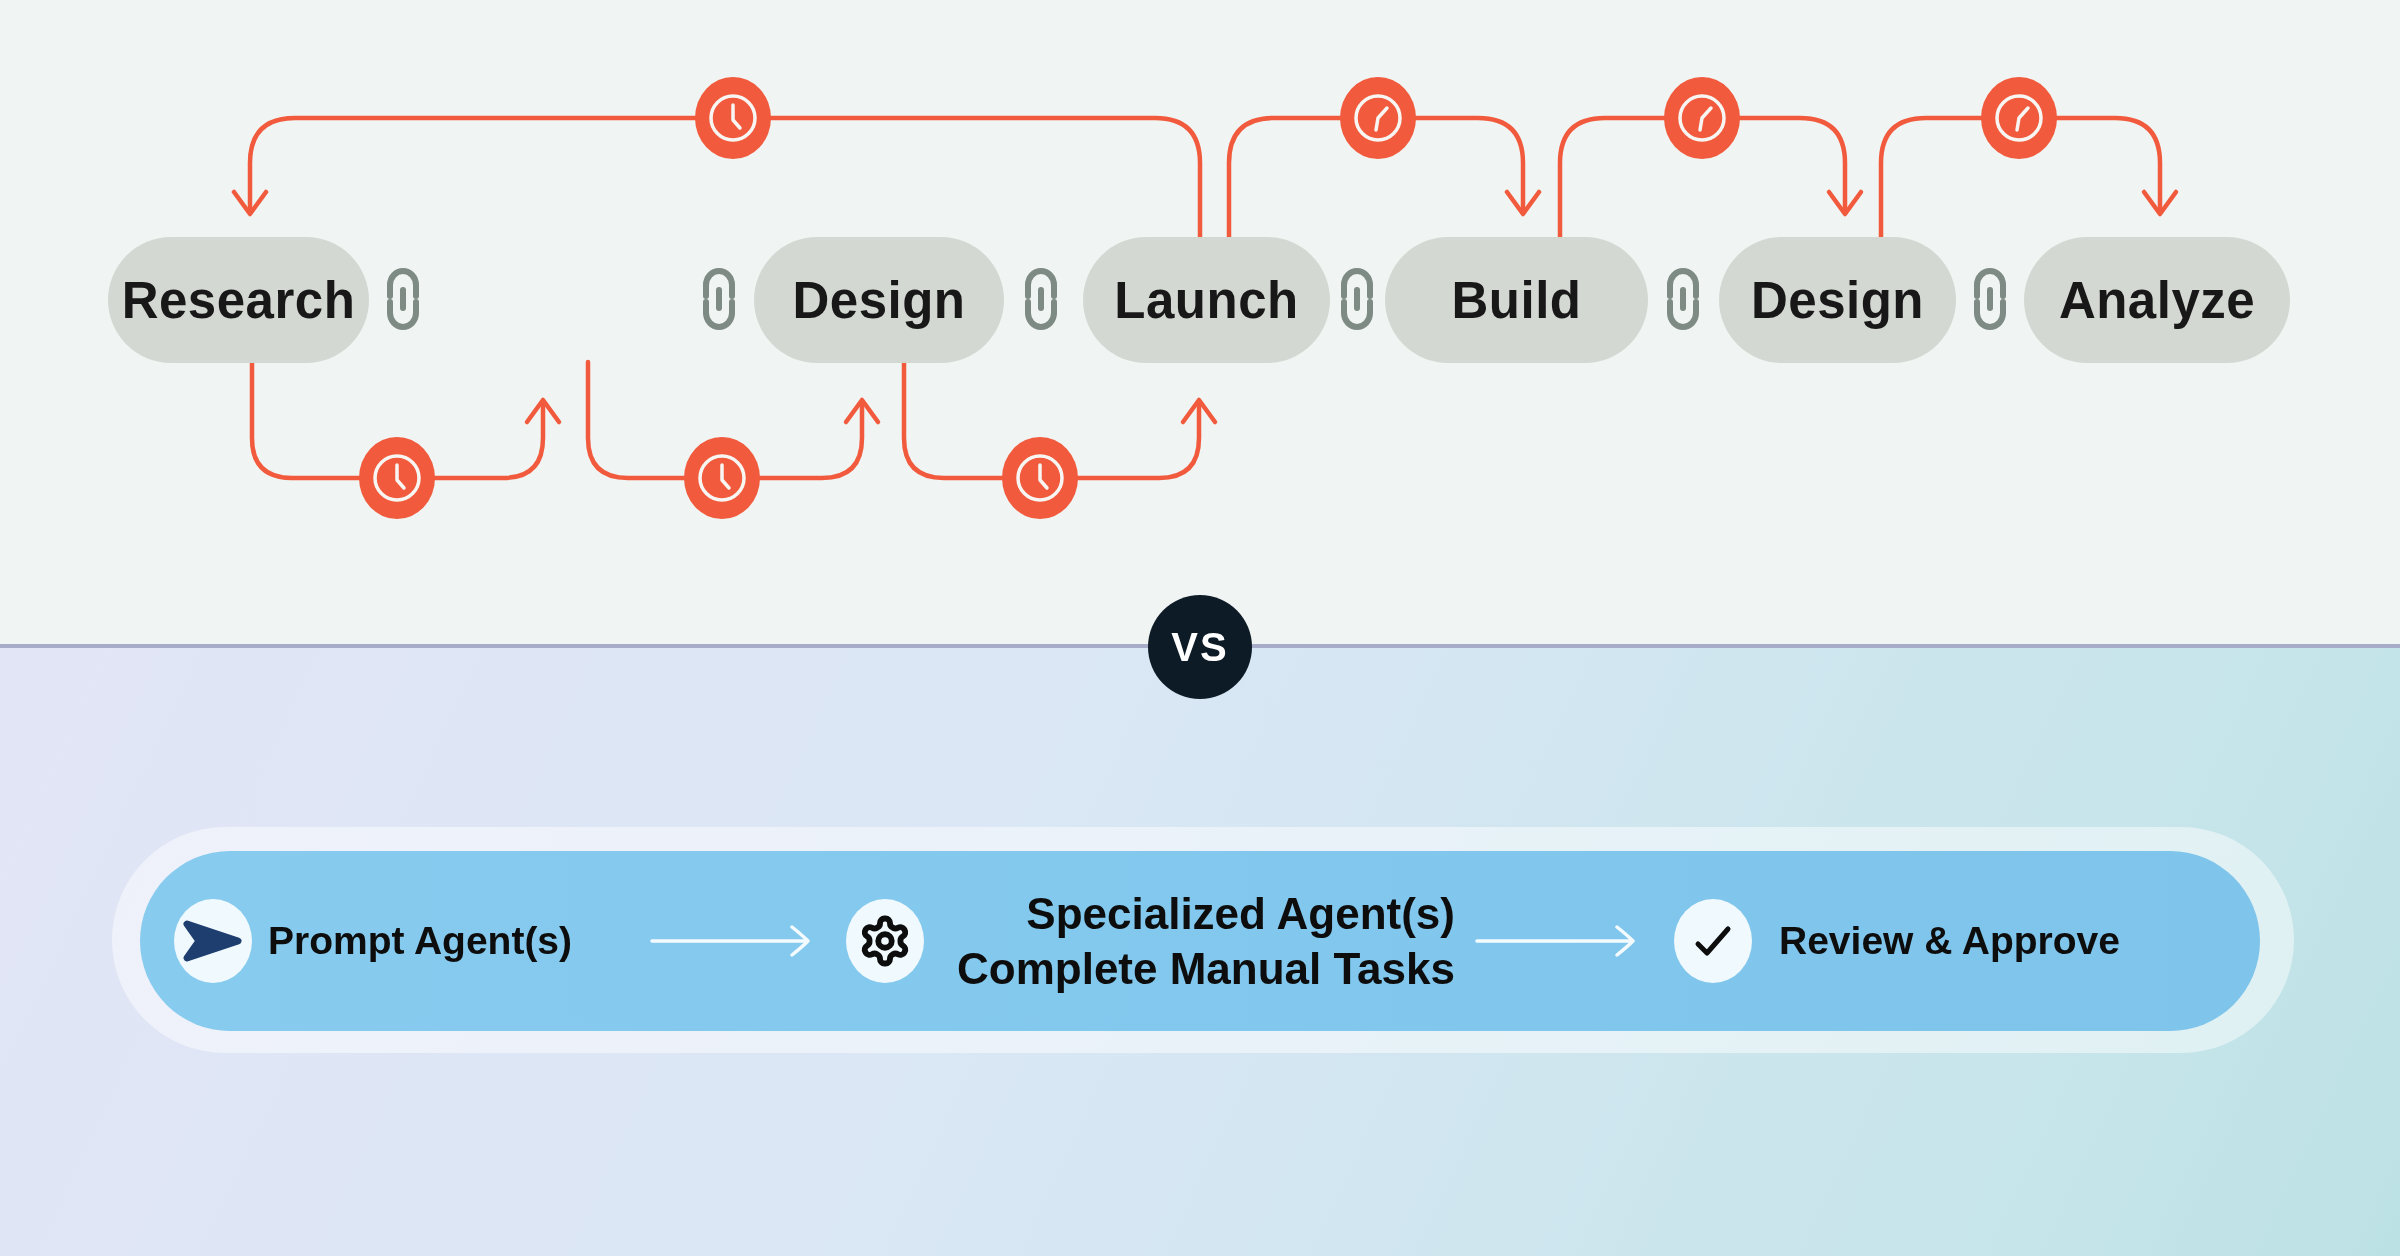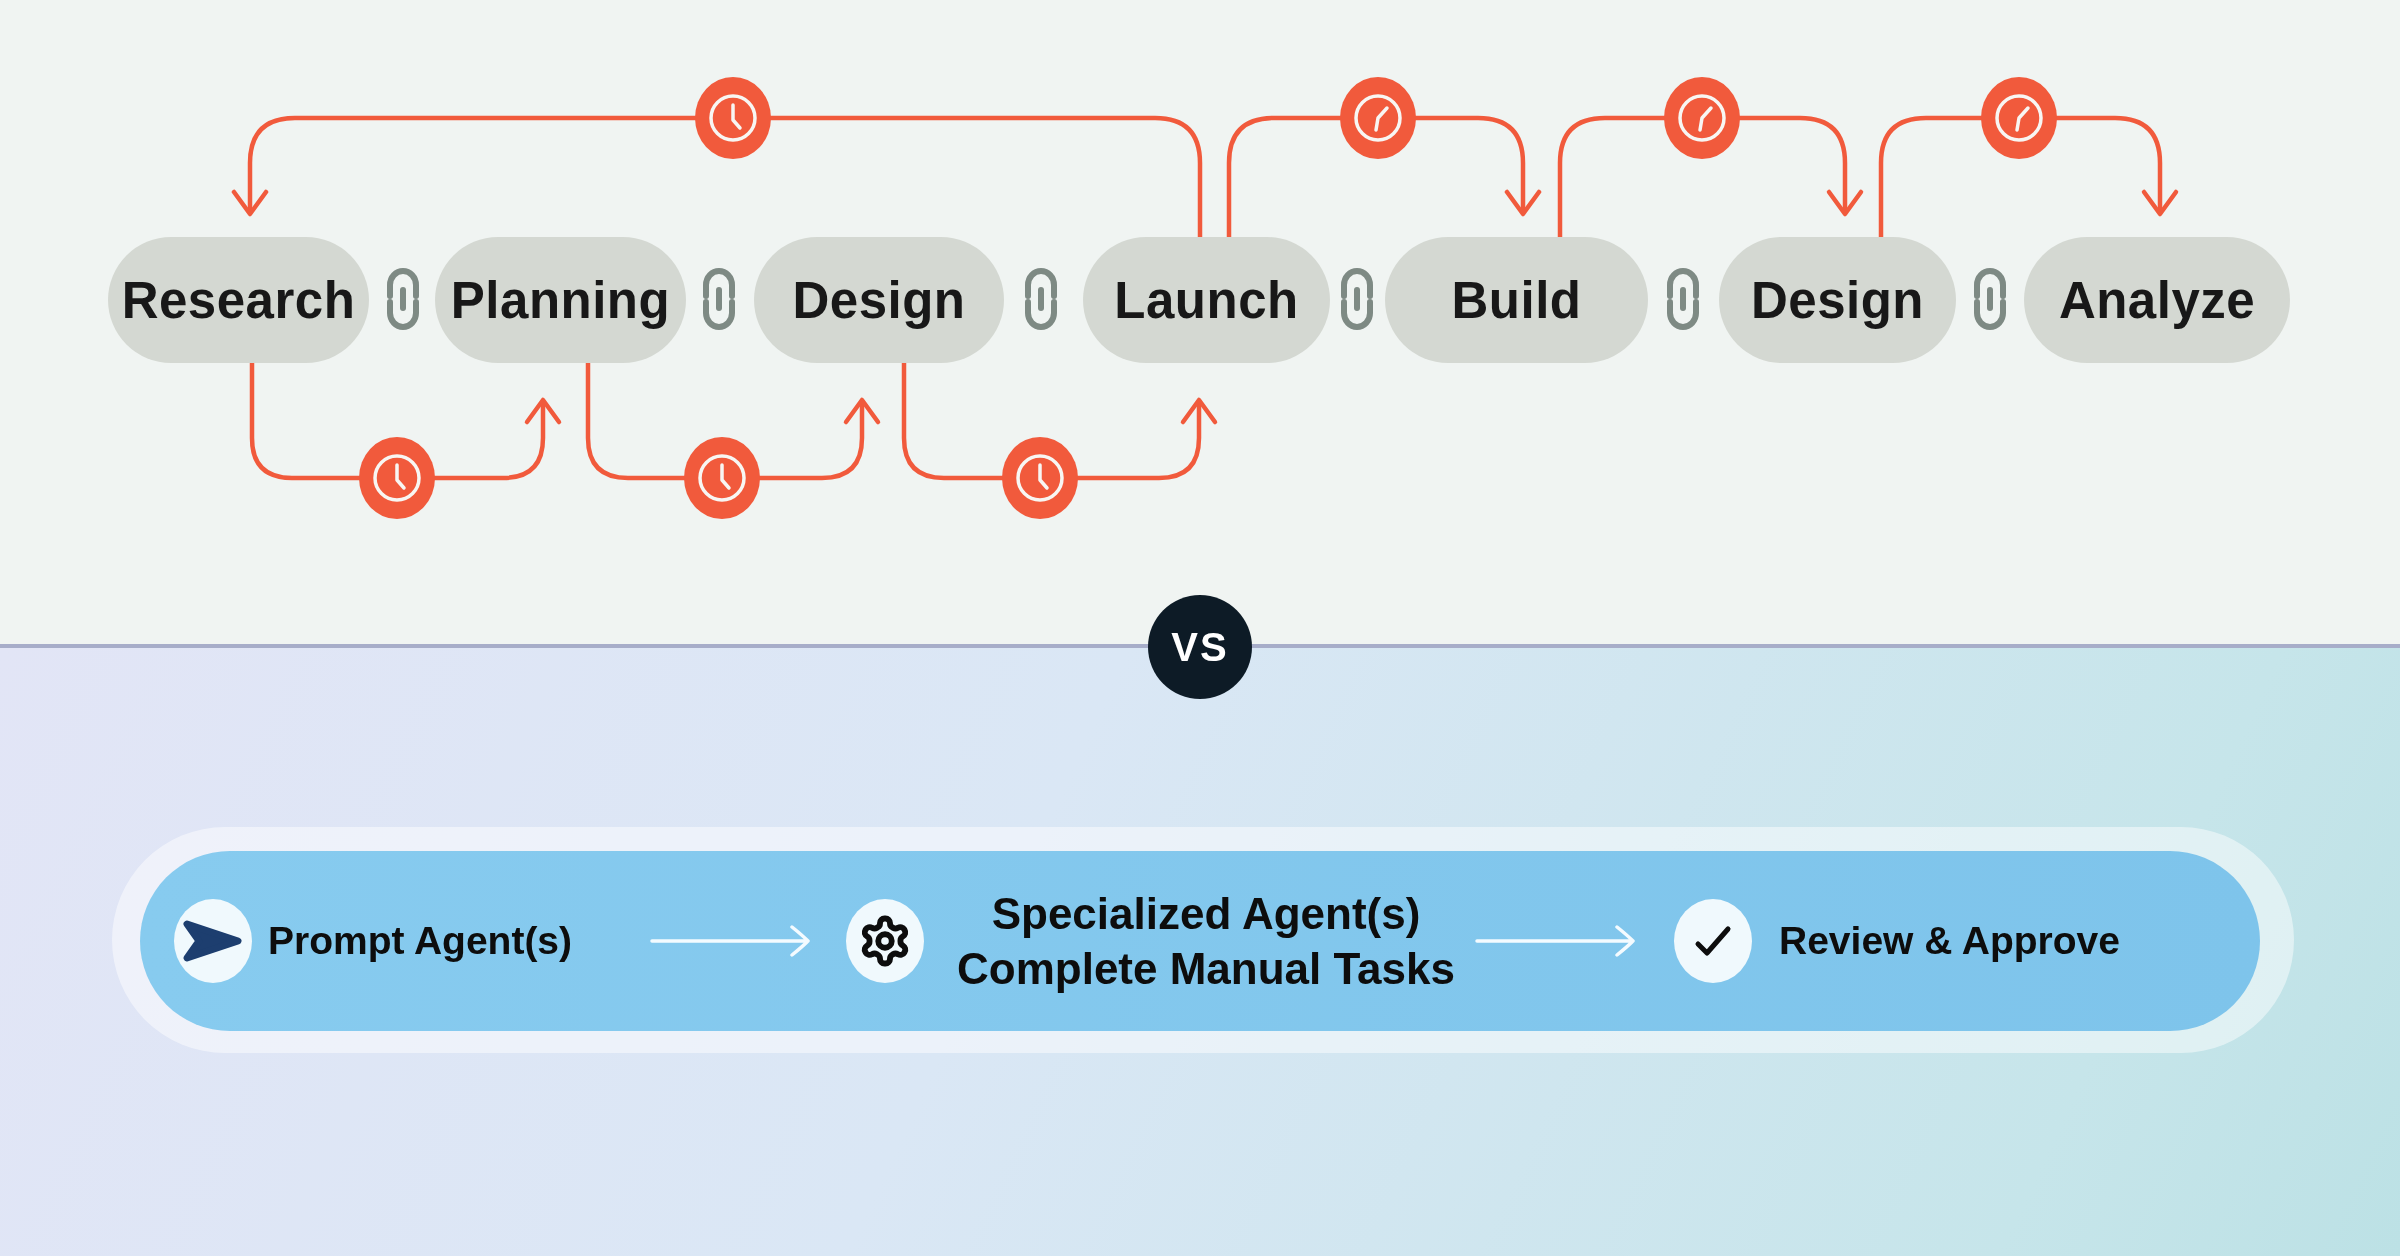--- a/index.html
+++ b/index.html
@@ -24,21 +24,21 @@
   .bar-halo { position:absolute; left:112px; top:827px; width:2182px; height:226px; border-radius:113px;
      background:rgba(255,255,255,0.48); }
   .agent-bar { position:absolute; left:140px; top:851px; width:2120px; height:180px; border-radius:90px;
      background:linear-gradient(90deg,#87CBEF,#7EC4EB); }
 
   .bar-circle { position:absolute; top:899px; width:78px; height:84px; border-radius:50%;
      background:#F0F9FD; display:flex; align-items:center; justify-content:center; }
   .bar-label { position:absolute; top:851px; height:180px; display:flex; align-items:center;
      font-size:39px; font-weight:600; color:#0D0D0D; }
   .bar-label-multi { position:absolute; top:851px; height:180px; display:flex; flex-direction:column;
-     justify-content:center; align-items:center; font-size:44px; font-weight:600; color:#0D0D0D; line-height:55px; }
+     justify-content:center; align-items:flex-end; font-size:44px; font-weight:600; color:#0D0D0D; line-height:55px; }
   .bar-arrow { position:absolute; top:919px; }
 </style>
 </head>
 <body>
 
 <div class="canvas">
 
   <div class="top-section"></div>
   <div class="bottom-section"></div>
   <div class="divider"></div>
@@ -93,23 +93,20 @@
     <use href="#chainlink-proto" x="719" y="299"></use>
     <use href="#chainlink-proto" x="1041" y="299"></use>
     <use href="#chainlink-proto" x="1357" y="299"></use>
     <use href="#chainlink-proto" x="1683" y="299"></use>
     <use href="#chainlink-proto" x="1990" y="299"></use>
   </svg>
 
   <div class="pill" style="left:108px;width:261px">
     <span>Research</span>
     </div>
-  <div class="pill" style="left:435px;width:251px">
-    <span>Planning</span>
-    </div>
   <div class="pill" style="left:754px;width:250px">
     <span>Design</span>
     </div>
   <div class="pill" style="left:1083px;width:247px">
     <span>Launch</span>
     </div>
   <div class="pill" style="left:1385px;width:263px">
     <span>Build</span>
     </div>
   <div class="pill" style="left:1719px;width:237px">

